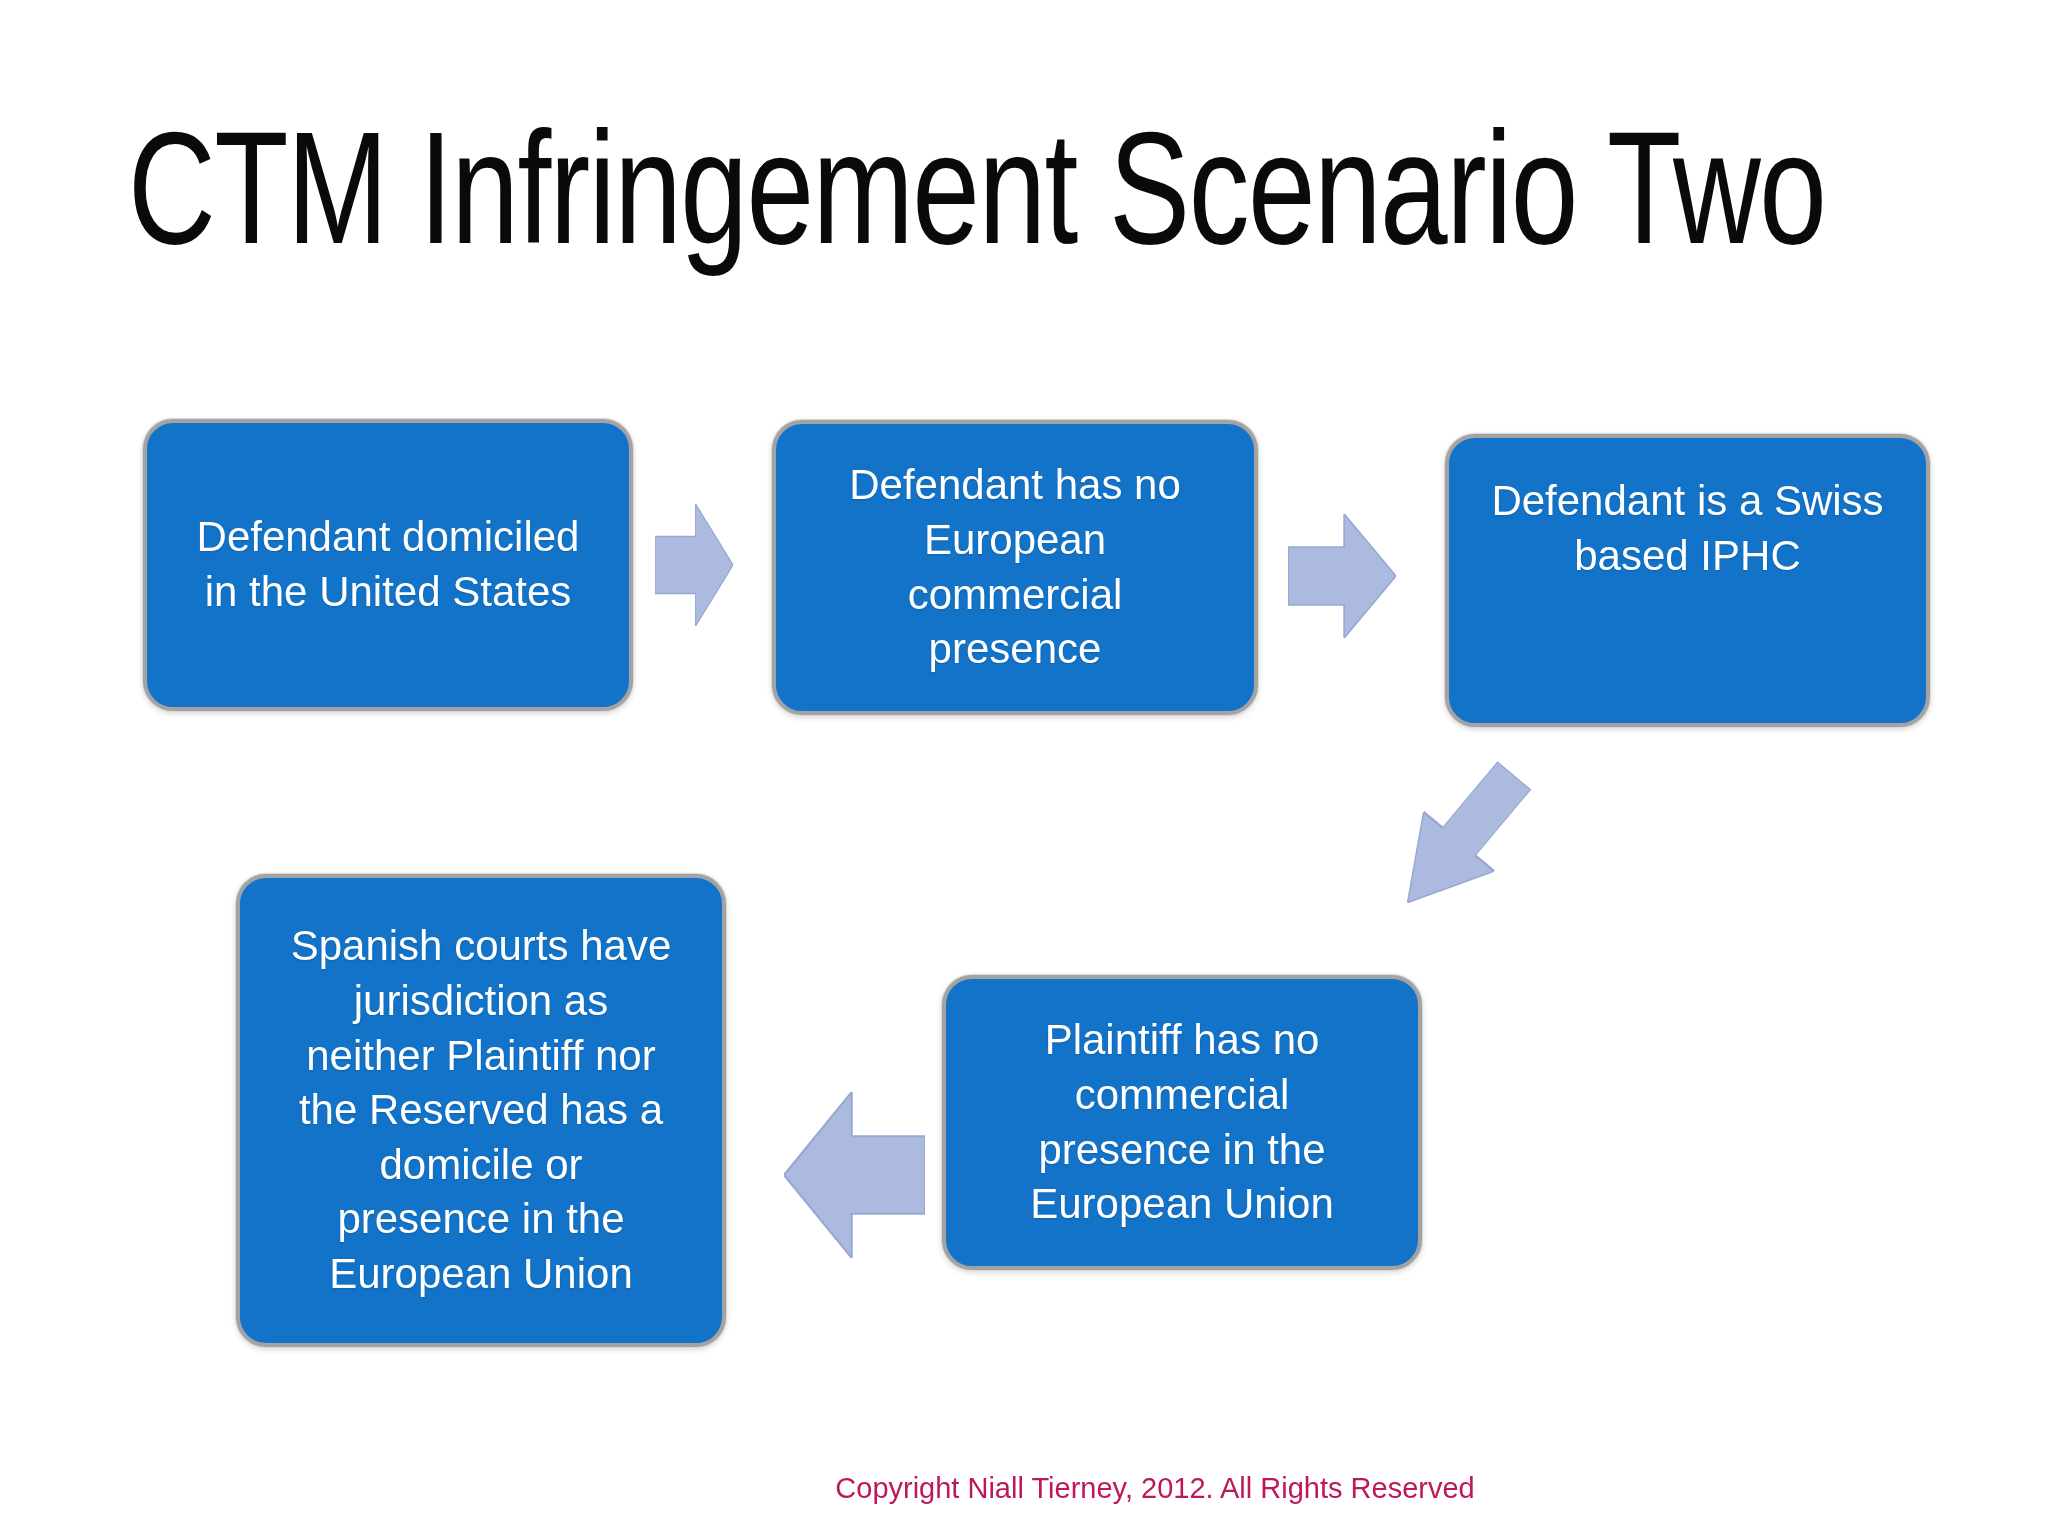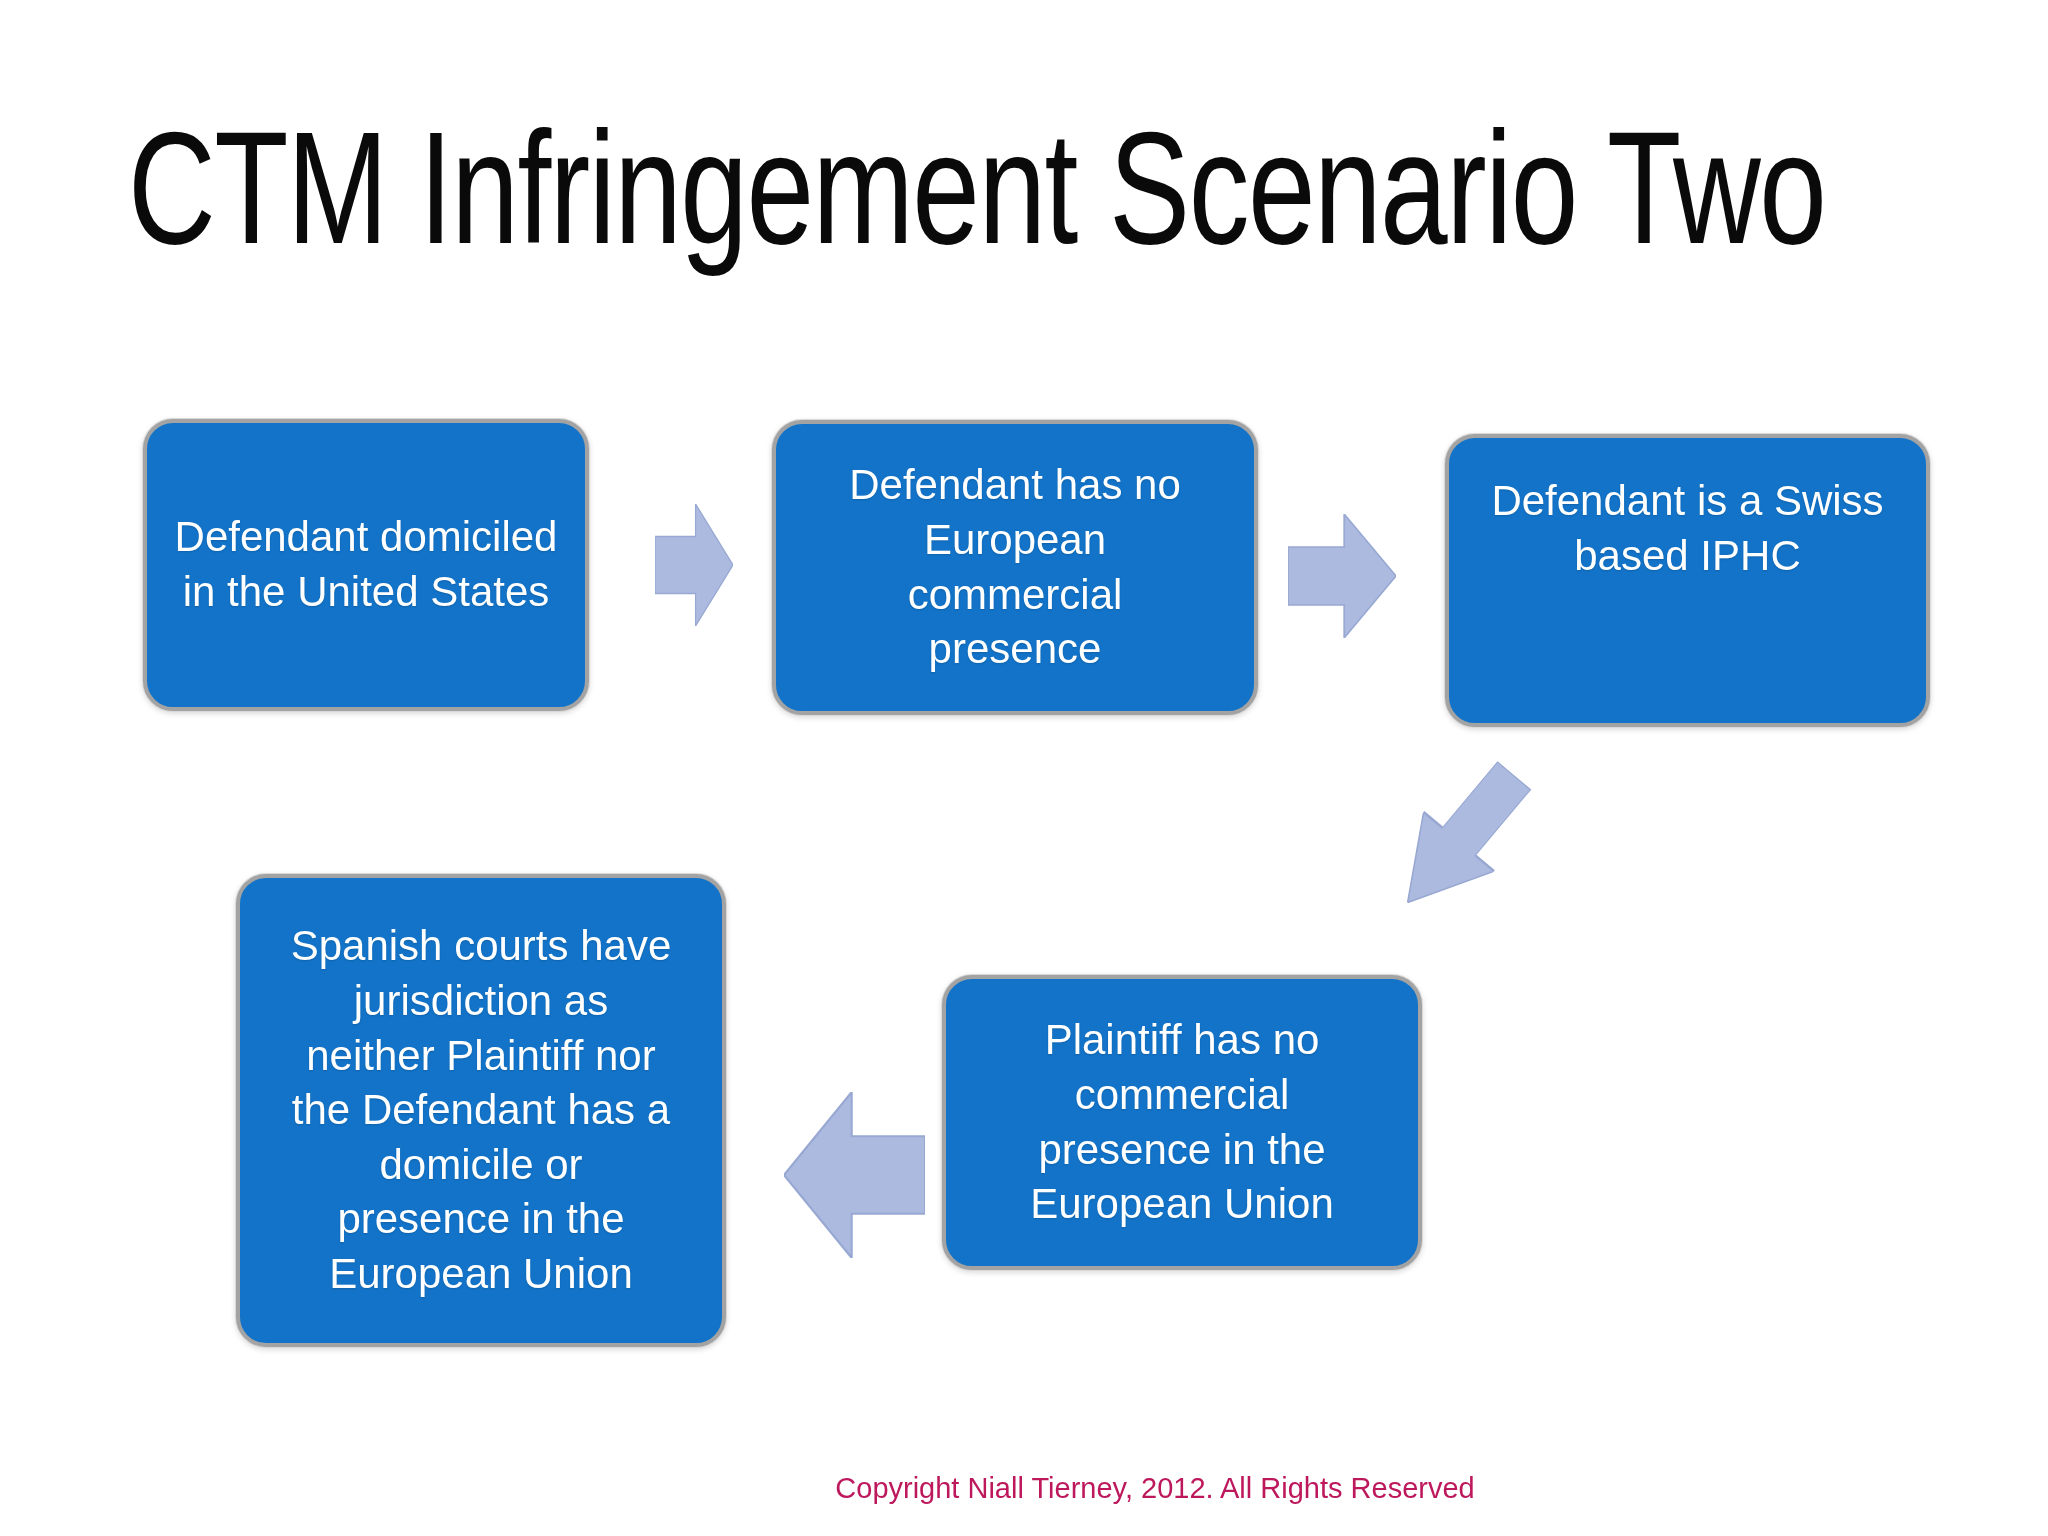--- a/index.html
+++ b/index.html
@@ -43,21 +43,21 @@
     text-align: center;
     white-space: pre-line;
     display: flex;
     flex-direction: column;
     justify-content: center;
     align-items: center;
     padding: 8px 10px;
     box-sizing: border-box;
     text-shadow: 0 1px 2px rgba(0,0,0,0.15);
   }
-  .box-1 { left: 143px; top: 395px; width: 446px; height: 292px; }
+  .box-1 { left: 143px; top: 395px; width: 490px; height: 292px; }
   .box-2 { left: 772px; top: 396px; width: 486px; height: 295px; }
   .box-3 { left: 1445px; top: 410px; width: 485px; height: 293px;
            justify-content: flex-start; padding-top: 36px; }
   .box-4 { left: 236px; top: 850px; width: 490px; height: 473px; }
   .box-5 { left: 942px; top: 951px; width: 480px; height: 295px; }
   .flow-arrow { position: absolute; }
   .arrow-1 { left: 655px;  top: 480px;  width: 78px;  height: 122px; }
   .arrow-2 { left: 1288px; top: 490px;  width: 108px; height: 124px; }
   .arrow-3 { left: 1378px; top: 769px;  width: 166px; height: 92px;
              transform: rotate(-50deg); transform-origin: center center; }
@@ -117,20 +117,20 @@
 
   <div class="flow-arrow arrow-4">
     <svg viewBox="0 0 100 120" preserveAspectRatio="none">
       <polygon points="100,32 48,32 48,0 0,60 48,120 48,88 100,88" fill="#ACBADF" stroke="#98A8D2" stroke-width="1.5"></polygon>
     </svg>
   </div>
 
   <div class="flow-box box-4">Spanish courts have
 jurisdiction as
 neither Plaintiff nor
-the Defendant has a
+the Reserved has a
 domicile or
 presence in the
 European Union</div>
 
   <div class="slide-footer">Copyright Niall Tierney, 2012. All Rights Reserved</div>
 
 </div>
 
 </body></html>

